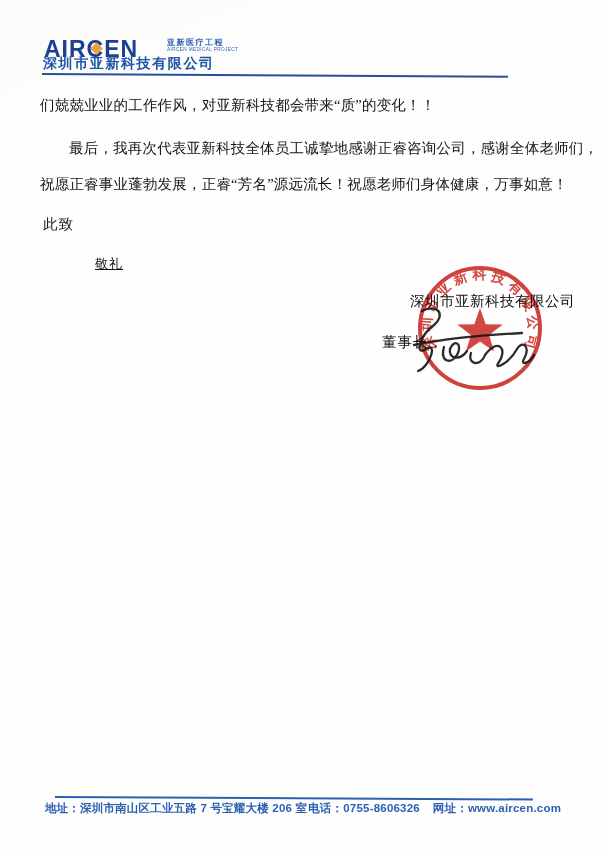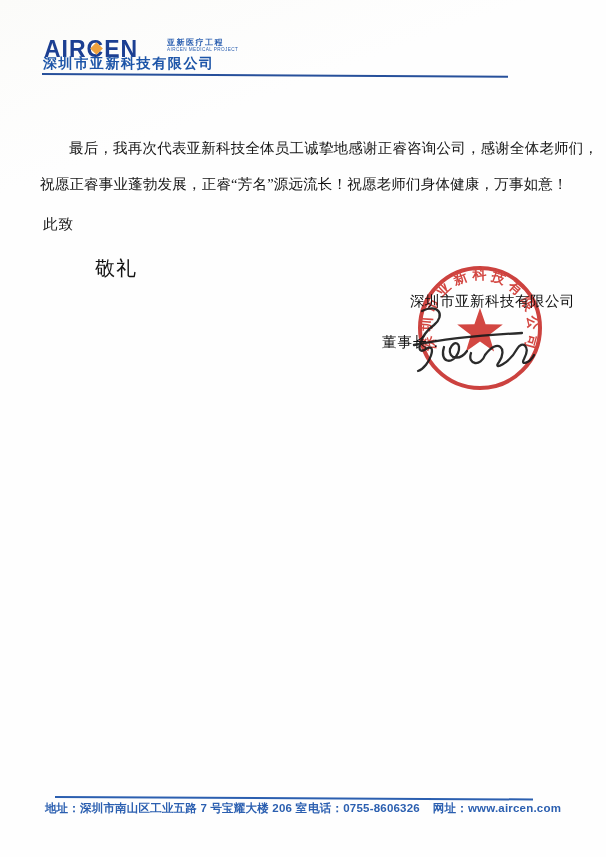--- a/index.html
+++ b/index.html
@@ -35,21 +35,21 @@
 
   
   .body-line{
     position:absolute;left:40px;width:536px;
     font-size:14.5px;color:#141414;letter-spacing:.2px;white-space:nowrap;
   }
   .line-1{top:96px;}
   .line-2{top:139px;text-indent:29px;}
   .line-3{top:175px;}
   .closing-cizhi{position:absolute;left:43px;top:215px;font-size:14.5px;color:#141414;letter-spacing:1px;}
-  .closing-jingli{position:absolute;left:95px;top:255px;font-size:20px;color:#141414;letter-spacing:1px;}
+  .closing-jingli{position:absolute;left:95px;top:255px;font-size:13px;color:#141414;letter-spacing:1px;text-decoration:underline;}
 
   
   .sig-company{position:absolute;left:410px;top:292px;z-index:3;font-size:14.5px;color:#111;letter-spacing:.5px;white-space:nowrap;}
   .sig-title{position:absolute;left:382px;top:333px;z-index:3;font-size:14.5px;color:#111;letter-spacing:1px;}
   .sig-date{position:absolute;left:460px;top:372px;z-index:3;font-size:15px;color:#111;letter-spacing:1.5px;white-space:nowrap;}
   .seal{position:absolute;left:414px;top:262px;width:132px;height:132px;z-index:1;opacity:.86;}
   .signature-svg{position:absolute;left:404px;top:301px;width:145px;height:80px;z-index:4;opacity:.92;}
 
   
   .footer-rule{
@@ -72,20 +72,21 @@
 
   <div class="logo-wordmark"><span>AIRCEN</span></div>
   <div class="logo-diamond"></div>
   <div class="logo-tagline">
     <span class="tagline-cn">亚新医疗工程</span>
     <span class="tagline-en">AIRCEN MEDICAL PROJECT</span>
   </div>
   <div class="header-company">深圳市亚新科技有限公司</div>
   <div class="header-rule"></div>
 
+  <div class="body-line line-1">们兢兢业业的工作作风，对亚新科技都会带来“质”的变化！！</div>
   <div class="body-line line-2">最后，我再次代表亚新科技全体员工诚挚地感谢正睿咨询公司，感谢全体老师们，</div>
   <div class="body-line line-3">祝愿正睿事业蓬勃发展，正睿“芳名”源远流长！祝愿老师们身体健康，万事如意！</div>
   <div class="closing-cizhi">此致</div>
   <div class="closing-jingli">敬礼</div>
 
   <svg class="seal" viewBox="0 0 132 132">
     <circle cx="66" cy="66" r="60" fill="none" stroke="#c42420" stroke-width="4"></circle>
     <defs>
       <path id="sealArc" d="M 21.6 86.7 A 49 49 0 1 1 110.4 86.7" fill="none"></path>
     </defs>

